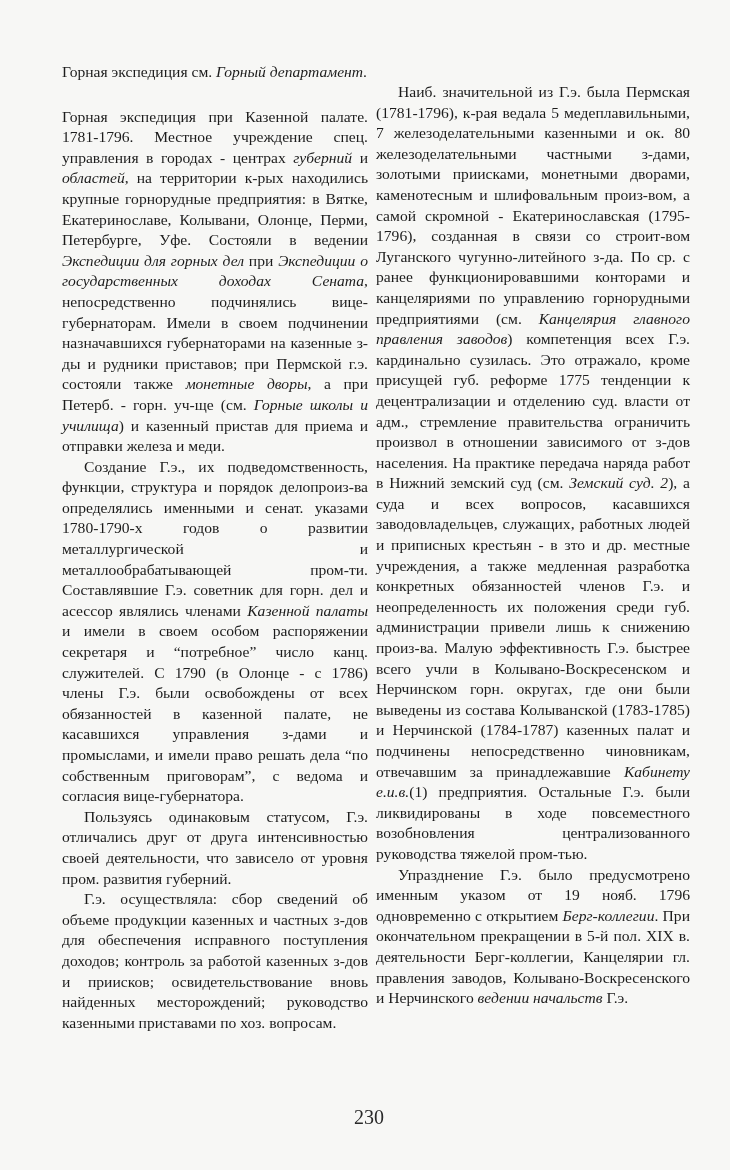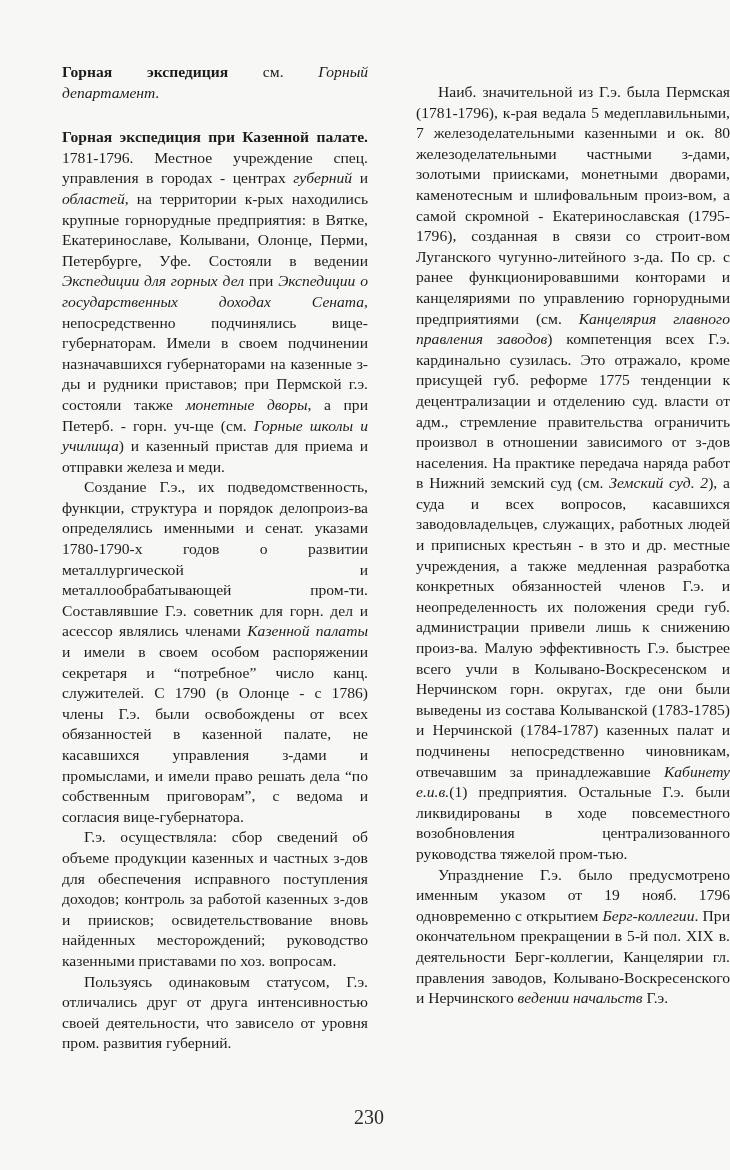--- a/index.html
+++ b/index.html
@@ -5,25 +5,25 @@
   html, body { margin:0; padding:0; }
   body {
     width:730px; height:1170px; background:#f7f7f5; position:relative; overflow:hidden;
     font-family:"Liberation Serif", serif; color:#1c1c1c;
   }
   .col {
     position:absolute; top:62px; font-size:15.6px; line-height:20.6px;
     text-align:justify; hyphens:manual;
   }
   .col.left { left:62px; width:306px; }
-  .col.right { left:416px; width:314px; }
+  .col.right { left:376px; width:314px; }
   p { margin:0; }
   .indent { text-indent:22px; }
   .gap { margin-top:20px; }
-  b { font-weight:bold;margin-top:19px; }
+  b { font-weight:normal;margin-top:19px; }
   i { font-style:italic; }
   .page-num {
     position:absolute; top:1106px; left:4px; width:730px; text-align:center;
     font-size:20px; color:#2a2a2a;
   }
 </style>
 </head>
 <body>
 
 <div class="col left">
@@ -34,23 +34,23 @@
   </p>
 
   <p class="gap" style="margin-top:24px;">
     <b>Горная экспедиция при Казенной палате.</b><span> 1781-1796. Местное учреждение спец. управления в городах - центрах </span><i>губерний</i><span> и </span><i>областей</i><span>, на территории к-рых находились крупные горнорудные предприятия: в Вятке, Екатеринославе, Колывани, Олонце, Перми, Петербурге, Уфе. Состояли в ведении </span><i>Экспедиции для горных дел</i><span> при </span><i>Экспедиции о государственных доходах Сената</i><span>, непосредственно подчинялись вице-губернаторам. Имели в своем подчинении назначавшихся губернаторами на казенные з-ды и рудники приставов; при Пермской г.э. состояли также </span><i>монетные дворы</i><span>, а при Петерб. - горн. уч-ще (см. </span><i>Горные школы и училища</i><span>) и казенный пристав для приема и отправки железа и меди.</span>
   </p>
 
   <p class="indent">
     <span>Создание Г.э., их подведомственность, функции, структура и порядок делопроиз-ва определялись именными и сенат. указами 1780-1790-х годов о развитии металлургической и металлообрабатывающей пром-ти. Составлявшие Г.э. советник для горн. дел и асессор являлись членами </span><i>Казенной палаты</i><span> и имели в своем особом распоряжении секретаря и “потребное” число канц. служителей. С 1790 (в Олонце - с 1786) члены Г.э. были освобождены от всех обязанностей в казенной палате, не касавшихся управления з-дами и промыслами, и имели право решать дела “по собственным приговорам”, с ведома и согласия вице-губернатора.</span>
   </p>
 
+  <p class="indent">Пользуясь одинаковым статусом, Г.э. отличались друг от друга интенсивностью своей деятельности, что зависело от уровня пром. развития губерний.</p>
+
   <p class="indent">Г.э. осуществляла: сбор сведений об объеме продукции казенных и частных з-дов для обеспечения исправного поступления доходов; контроль за работой казенных з-дов и приисков; освидетельствование вновь найденных месторождений; руководство казенными приставами по хоз. вопросам.</p>
-
-  <p class="indent">Пользуясь одинаковым статусом, Г.э. отличались друг от друга интенсивностью своей деятельности, что зависело от уровня пром. развития губерний.</p>
 </div>
 
 <div class="col right">
   <p class="indent" style="margin-top:20px;">
     <span>Наиб. значительной из Г.э. была Пермская (1781-1796), к-рая ведала 5 медеплавильными, 7 железоделательными казенными и ок. 80 железоделательными частными з-дами, золотыми приисками, монетными дворами, каменотесным и шлифовальным произ-вом, а самой скромной - Екатеринославская (1795-1796), созданная в связи со строит-вом Луганского чугунно-литейного з-да. По ср. с ранее функционировавшими конторами и канцеляриями по управлению горнорудными предприятиями (см. </span><i>Канцелярия главного правления заводов</i><span>) компетенция всех Г.э. кардинально сузилась. Это отражало, кроме присущей губ. реформе 1775 тенденции к децентрализации и отделению суд. власти от адм., стремление правительства ограничить произвол в отношении зависимого от з-дов населения. На практике передача наряда работ в Нижний земский суд (см. </span><i>Земский суд. 2</i><span>), а суда и всех вопросов, касавшихся заводовладельцев, служащих, работных людей и приписных крестьян - в зто и др. местные учреждения, а также медленная разработка конкретных обязанностей членов Г.э. и неопределенность их положения среди губ. администрации привели лишь к снижению произ-ва. Малую эффективность Г.э. быстрее всего учли в Колывано-Воскресенском и Нерчинском горн. округах, где они были выведены из состава Колыванской (1783-1785) и Нерчинской (1784-1787) казенных палат и подчинены непосредственно чиновникам, отвечавшим за принадлежавшие </span><i>Кабинету е.и.в.</i><span>(1) предприятия. Остальные Г.э. были ликвидированы в ходе повсеместного возобновления централизованного руководства тяжелой пром-тью.</span>
   </p>
 
   <p class="indent">
     <span>Упразднение Г.э. было предусмотрено именным указом от 19 нояб. 1796 одновременно с открытием </span><i>Берг-коллегии</i><span>. При окончательном прекращении в 5-й пол. XIX в. деятельности Берг-коллегии, Канцелярии гл. правления заводов, Колывано-Воскресенского и Нерчинского </span><i>ведении начальств</i><span> Г.э.</span>
   </p>

